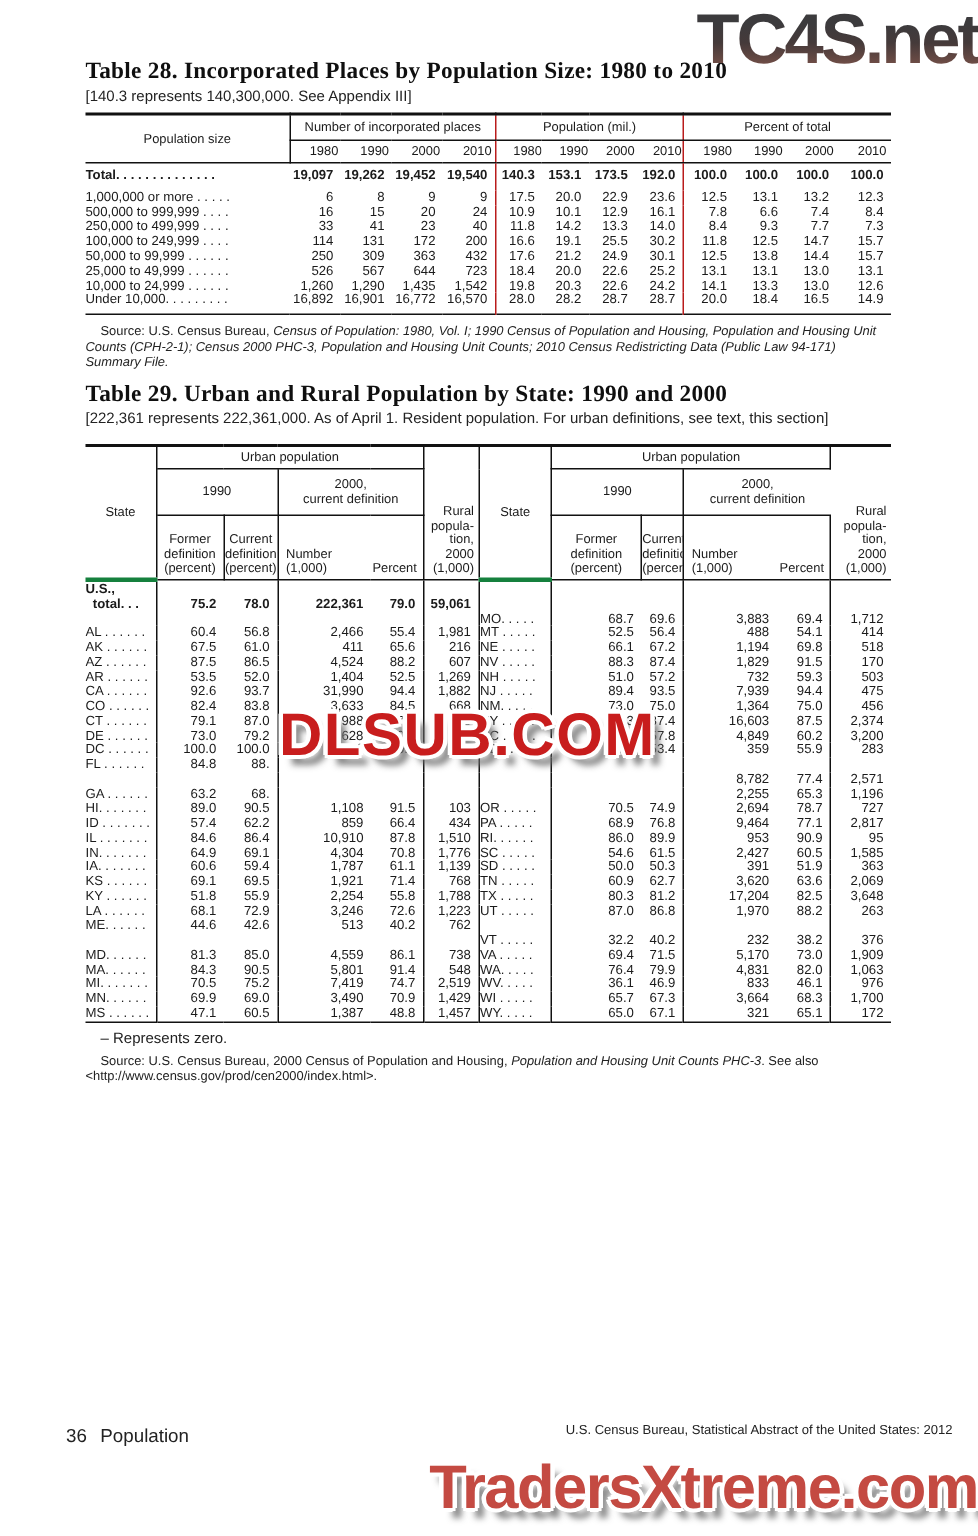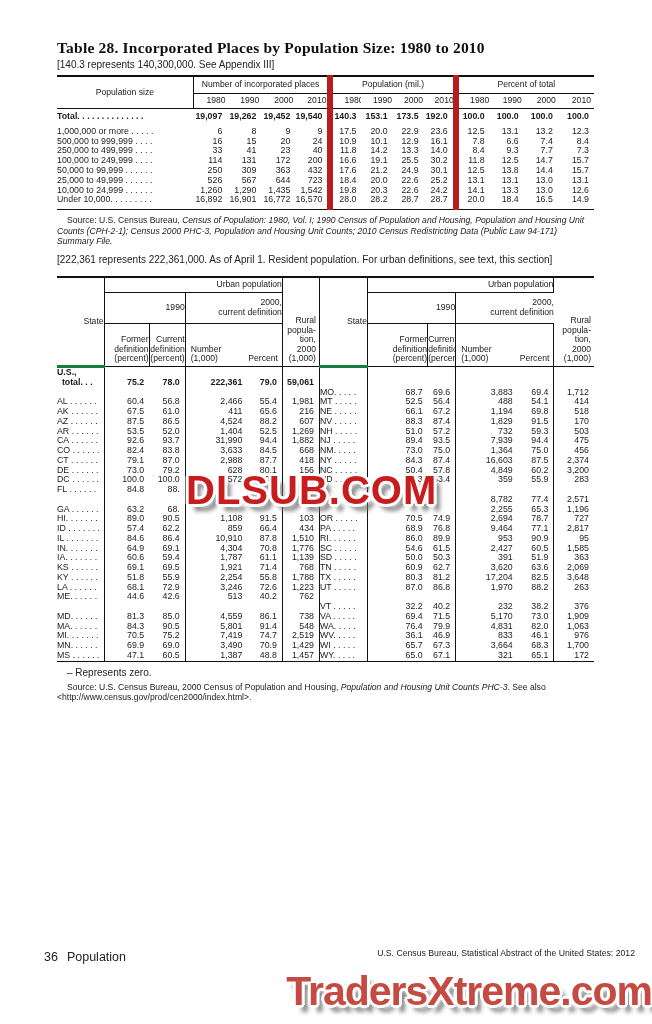--- a/index.html
+++ b/index.html
@@ -15,35 +15,35 @@
 
   
   table{border-collapse:collapse;table-layout:fixed;width:537px;}
   th,td{padding:0;margin:0;font-weight:normal;color:#1b1b1b;overflow:hidden;}
   .t28 table, .t29 table{border-top:2px solid #111;border-bottom:1.4px solid #111;}
   thead th{font-size:8.6px;line-height:9.6px;text-align:center;}
   tbody td{font-size:8.8px;}
   .num{text-align:right;padding-right:5px;white-space:nowrap;}
   .lbl{text-align:left;white-space:pre;}
   .br{border-right:1px solid #111;}
-  .gb{border-right:6px solid #b91c1c;}
+  .gb{border-right:1px solid #b91c1c;}
 
   
   .t28{top:40px;}
   .t28 .lblh{border-right:1px solid #111;border-bottom:1px solid #111;vertical-align:middle;}
   .t28 .grp{border-bottom:1px solid #111;height:16px;vertical-align:middle;}
   .t28 tr.years th{height:14px;border-bottom:1px solid #111;vertical-align:middle;padding-left:11px;}
   .t28 tbody td{line-height:9.8px;height:9.8px;}
   .t28 tr.total td{font-weight:bold;padding-top:3px;padding-bottom:5px;}
   .t28 tbody tr:last-child td{padding-bottom:4px;}
 
   
   .t29{top:255px;}
   .t29 .note{margin-bottom:12px;}
-  .t29 thead th{white-space:pre-line;text-align:right;}
+  .t29 thead th{white-space:pre-line;}
   .t29 .h-state{border-right:1px solid #111;border-bottom:3px solid #15803d;vertical-align:middle;}
   .t29 .h-urban{border-bottom:1px solid #111;border-right:1px solid #111;height:14px;vertical-align:middle;}
   .t29 .h-rural{border-bottom:1px solid #111;text-align:right;vertical-align:bottom;line-height:9.6px;padding:0 3px 2px 1px;}
   .t29 .h-rural.mid{border-right:1px solid #111;}
   .t29 tr.h2 th{height:30px;vertical-align:middle;line-height:9.8px;}
   .t29 .h-1990{border-bottom:1px solid #111;border-right:1px solid #111;}
   .t29 .h-2000{border-bottom:1px solid #111;}
   .t29 .h-2000.mid{border-right:1px solid #111;}
   .t29 tr.h3 th{height:40px;vertical-align:bottom;line-height:9.6px;padding-bottom:2px;border-bottom:1px solid #111;}
   .t29 .h-former{border-right:1px solid #111;}
@@ -255,20 +255,21 @@
             <td class="num">18.4</td>
             <td class="num">16.5</td>
             <td class="num">14.9</td>
           </tr>
         </tbody>
     </table>
     <p class="src"><span>Source: U.S. Census Bureau, </span><i>Census of Population: 1980, Vol. I; 1990 Census of Population and Housing, Population and Housing Unit Counts (CPH-2-1); Census 2000 PHC-3, Population and Housing Unit Counts; 2010 Census Redistricting Data (Public Law 94-171) Summary File.</i></p>
   </div>
 
   <div class="sect t29">
+    <h1 class="ttl">Table 29. Urban and Rural Population by State: 1990 and 2000</h1>
     <div class="note">[222,361 represents 222,361,000. As of April 1. Resident population. For urban definitions, see text, this section]</div>
     <table>
       <colgroup>
         <col style="width:47px">
           <col style="width:45px">
           <col style="width:36px">
           <col style="width:62px">
           <col style="width:35px">
           <col style="width:37px">
         <col style="width:48px">
@@ -749,15 +750,16 @@
     </table>
     <p class="fn">– Represents zero.</p>
     <p class="src"><span>Source: U.S. Census Bureau, 2000 Census of Population and Housing, </span><i>Population and Housing Unit Counts PHC-3</i><span>. See also &lt;http://www.census.gov/prod/cen2000/index.html&gt;.</span></p>
   </div>
 
   <div class="footer-left">
     <span class="pn">36</span><span>Population</span>
   </div>
   <div class="credit">U.S. Census Bureau, Statistical Abstract of the United States: 2012</div>
 
+  <div class="wm wm-top">TC4S.net</div>
   <div class="wm wm-mid">DLSUB.COM</div>
   <div class="wm wm-bottom">TradersXtreme.com</div>
 </div>
 
 </body></html>

